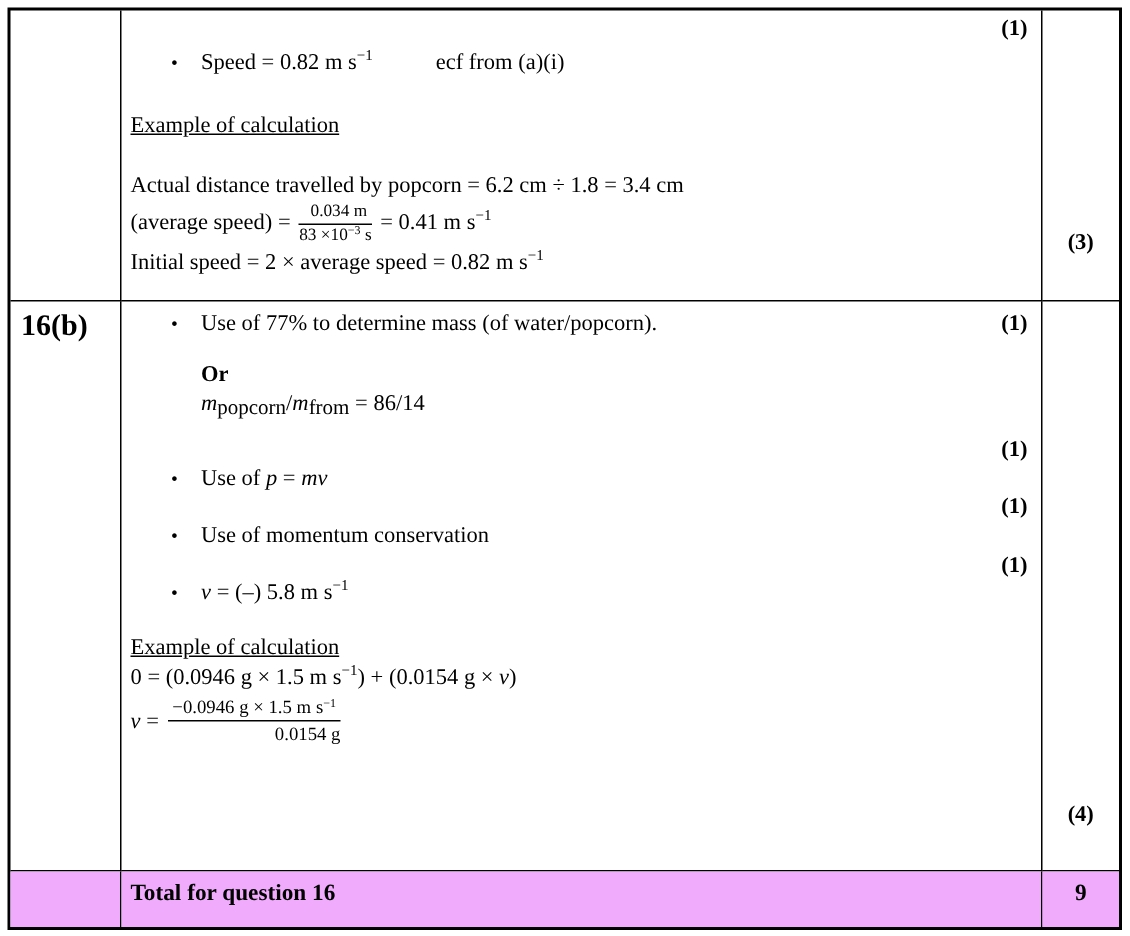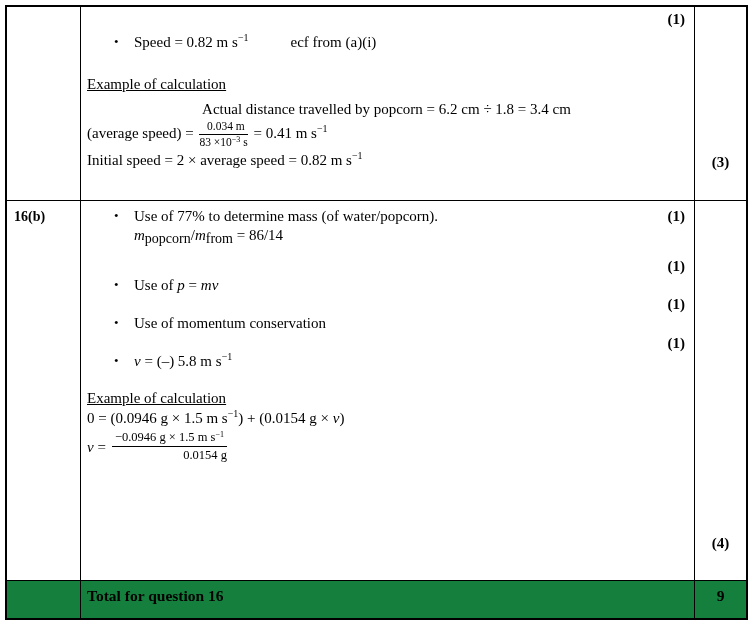--- a/index.html
+++ b/index.html
@@ -11,42 +11,42 @@
     position:absolute; left:5px; top:5px; width:743px; height:615px;
     border:2px solid #000;
     display:grid;
     grid-template-columns:74px 1fr 51px;
     grid-template-rows:194px 1fr 37px;
   }
   .cell { position:relative; font-size:15px; line-height:18px; }
   .br { border-right:1.5px solid #000; }
   .bb { border-bottom:1.5px solid #000; }
 
-  .qnum-cell { padding:7px 2px 0 7px; font-weight:bold; font-size:14px; }
+  .qnum-cell { padding:7px 2px 0 7px; font-weight:bold; font-size:20px; }
 
   .answer-cell { padding:3px 8px 0 6px; }
   .answer-cell.row2 { padding-top:6px; }
 
   .mark-line { text-align:right; font-weight:bold; padding-right:1px; }
 
   .bullet-line { display:flex; align-items:flex-start; margin-top:5px; }
   .blt { display:inline-block; width:20px; margin-left:27px; flex:0 0 20px; font-size:13px; }
   .bullet-line .btxt { flex:1 1 auto; }
   .with-mark { justify-content:space-between; }
   .with-mark .mk { flex:0 0 auto; font-weight:bold; padding-right:1px; }
 
   .indent { margin-left:47px; }
   .bold { font-weight:bold; }
   .it { font-style:italic; }
   .underline { text-decoration:underline; }
   .sup { font-size:10px; vertical-align:6px; line-height:0; }
   .sub { font-size:14px; vertical-align:-3px; line-height:0; }
 
   .example-heading { margin-top:24px; }
-  .calc-line { margin-top:7px;text-align:center; }
+  .calc-line { margin-top:22px; }
   .calc-tight { margin-top:2px; }
 
   .frac { display:inline-block; text-align:right; vertical-align:middle;
           font-size:11.5px; line-height:13px; margin:0 2px; }
   .frac .num { display:block; border-bottom:1.2px solid #000; padding:0 3px 1px; }
   .frac .den { display:block; padding-top:1px; }
   .frac .fsup { font-size:8px; vertical-align:4px; line-height:0; }
 
   .frac2 { font-size:12.5px; line-height:15px; }
 
@@ -63,21 +63,21 @@
   .ex2 { margin-top:19px; }
   .c1-line { margin-top:2px; }
   .c3-line { margin-top:3px; }
 
   .marks-cell { text-align:center; }
   .marks-cell .total-mark { position:absolute; left:0; width:100%;
     text-align:center; font-weight:bold; }
   .tm-3 { bottom:29px; }
   .tm-4 { bottom:28px; }
 
-  .total-row { background:#15803d; }
+  .total-row { background:#f0abfc; }
   .total-label-cell { padding:6px 0 0 6px; font-weight:bold; font-size:15.5px; }
   .total-marks-cell { padding-top:6px; text-align:center; font-weight:bold; font-size:15.5px; }
 </style>
 </head>
 <body>
 
 <div class="page">
   <div class="mark-table">
 
     <div class="cell br bb qnum-cell"></div>
@@ -114,20 +114,21 @@
     </div>
 
     <div class="cell br bb answer-cell row2">
 
       <div class="bullet-line with-mark bl-t0" style="margin-top:0;">
         <span class="blt">•</span>
         <span class="btxt">Use of 77% to determine mass (of water/popcorn).</span>
         <span class="mk">(1)</span>
       </div>
 
+      <div class="or-line indent bold">Or</div>
 
       <div class="ratio-line indent">
         <span class="it">m</span><span class="sub">popcorn</span><span>/</span><span class="it">m</span><span class="sub">from</span><span> = 86/14</span>
       </div>
 
       <div class="mark-line mkline-2">(1)</div>
 
       <div class="bullet-line bl-t1">
         <span class="blt">•</span>
         <span class="btxt">

